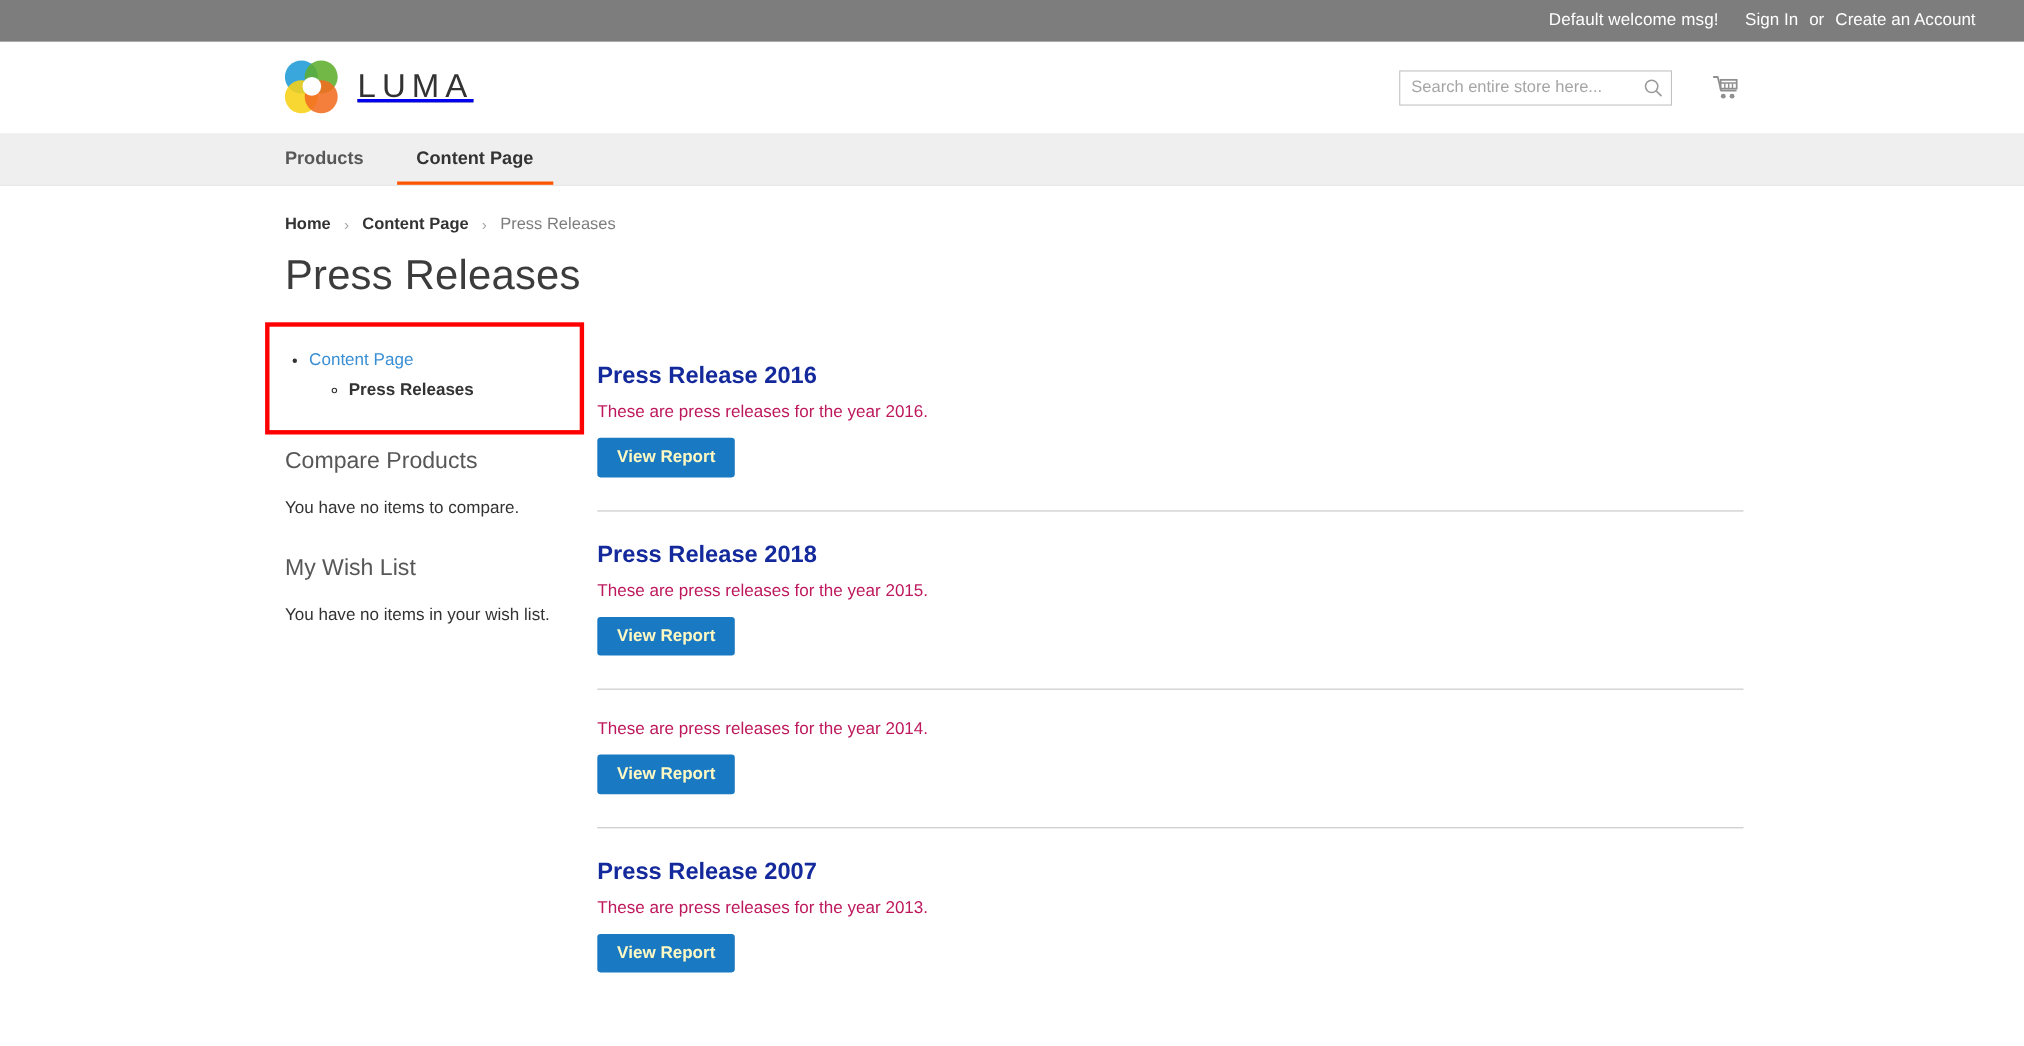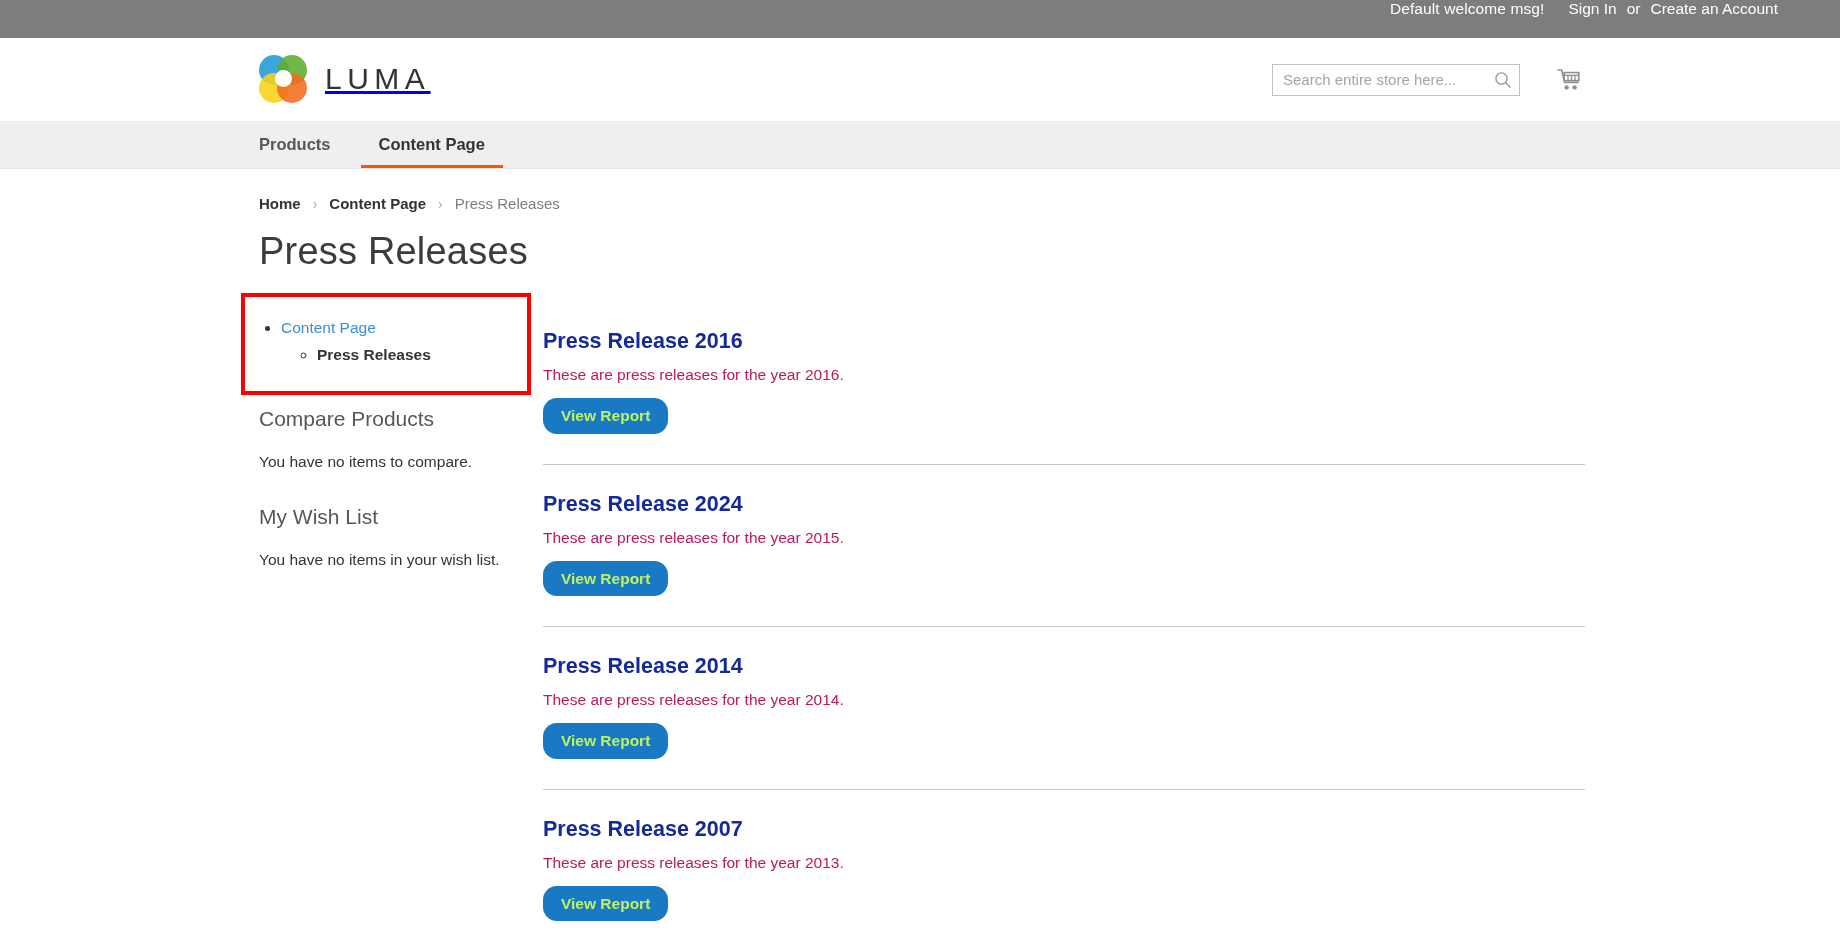--- a/index.html
+++ b/index.html
@@ -10,22 +10,23 @@
     background: #ffffff;
     font-family: "Liberation Sans", sans-serif;
     color: #333333;
   }
 
   
   .top-panel {
     height: 38px;
     background: #7d7d7d;
     display: flex;
+    align-items: center;
     justify-content: flex-end;
-    padding-right: 56px;
+    padding-right: 38px;
   }
   .top-panel .welcome {
     color: #ffffff;
     font-size: 15.5px;
     margin-right: 18px;
     letter-spacing: .1px;
   }
   .top-panel a {
     color: #ffffff;
     font-size: 15.5px;
@@ -266,23 +267,23 @@
     margin: 0 0 12px 0;
   }
   .release p {
     font-size: 15.5px;
     color: #be185d;
     margin: 12px 0 14px 0;
   }
   .btn-report {
     display: inline-block;
     background: #1979c3;
-    color: #bef264;
+    color: #fef9c3;
     border: none;
-    border-radius: 14px;
+    border-radius: 3px;
     font-size: 15.5px;
     font-weight: bold;
     font-family: "Liberation Sans", sans-serif;
     padding: 10px 18px;
     cursor: pointer;
     line-height: 1;
   }
   .release-sep {
     border: 0;
     border-top: 1px solid #c6c6c6;
@@ -387,28 +388,27 @@
     <div class="main">
 
       <div class="release">
         <h2>Press Release 2016</h2>
         <p>These are press releases for the year 2016.</p>
         <button class="btn-report">View Report</button>
       </div>
       <hr class="release-sep">
 
       <div class="release">
-        <h2>Press Release 2024</h2>
+        <h2>Press Release 2018</h2>
         <p>These are press releases for the year 2015.</p>
         <button class="btn-report">View Report</button>
       </div>
       <hr class="release-sep">
 
       <div class="release">
-        <h2>Press Release 2014</h2>
         <p>These are press releases for the year 2014.</p>
         <button class="btn-report">View Report</button>
       </div>
       <hr class="release-sep">
 
       <div class="release">
         <h2>Press Release 2007</h2>
         <p>These are press releases for the year 2013.</p>
         <button class="btn-report">View Report</button>
       </div>

